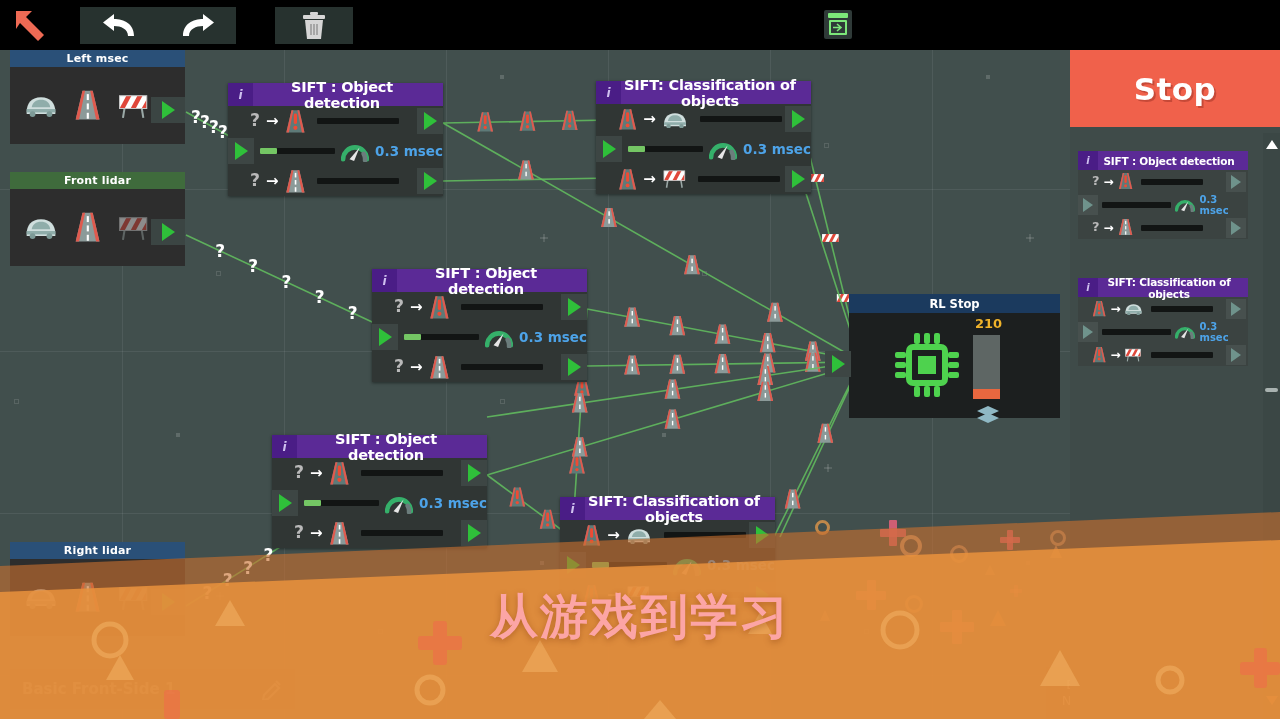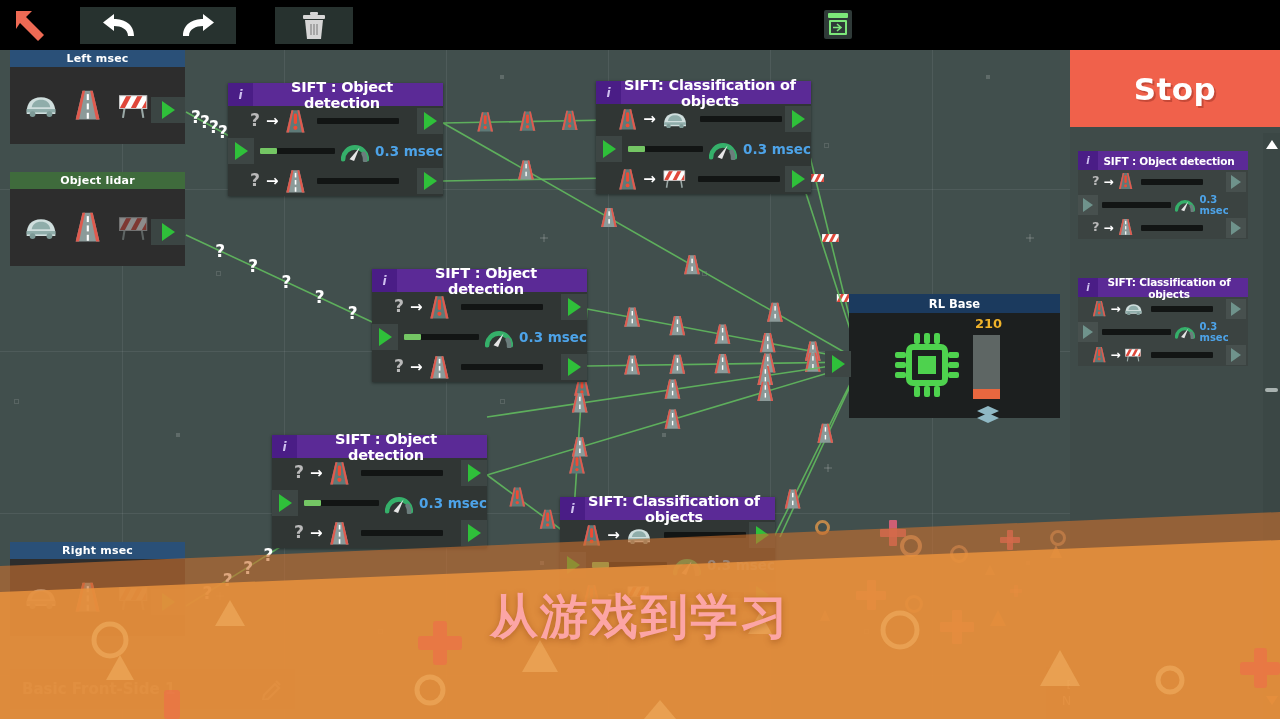--- a/index.html
+++ b/index.html
@@ -576,21 +576,21 @@
                 </g>
                 <rect x="3" y="4" width="32" height="15" fill="none" stroke="#c7c7c7" stroke-width="1.2"></rect>
               </svg>
             </span>
             <div class="port">
               <span class="tri-r"></span>
             </div>
           </div>
         </div>
         <div class="lidar" style="left: 10px; top: 122px; width: 175px;">
-          <div class="lidar-head" style="background: rgb(63, 107, 60);">Object lidar</div>
+          <div class="lidar-head" style="background: rgb(63, 107, 60);">Front lidar</div>
           <div class="lidar-body">
             <span style="display: inline-flex; align-items: center; justify-content: center; opacity: 1; flex: 0 0 auto;">
               <svg width="34" height="24.48" viewBox="0 0 40 29">
                 <path d="M3 22 C3 13 8 5 20 5 C32 5 37 13 37 22 L37 25 L3 25 Z" fill="#cfdedd"></path>
                 <path d="M9 17 C10 11 14 8 20 8 C26 8 30 11 31 17 Z" fill="#8fadaa"></path>
                 <rect x="3" y="19" width="34" height="4" fill="#8fadaa"></rect>
                 <circle cx="10" cy="25" r="3.5" fill="#7d9a97"></circle>
                 <circle cx="30" cy="25" r="3.5" fill="#7d9a97"></circle>
               </svg>
             </span>
@@ -618,21 +618,21 @@
                 </g>
                 <rect x="3" y="4" width="32" height="15" fill="none" stroke="#c7c7c7" stroke-width="1.2"></rect>
               </svg>
             </span>
             <div class="port">
               <span class="tri-r"></span>
             </div>
           </div>
         </div>
         <div class="lidar" style="left: 10px; top: 492px; width: 175px;">
-          <div class="lidar-head" style="background: rgb(42, 80, 120);">Right msec</div>
+          <div class="lidar-head" style="background: rgb(42, 80, 120);">Right lidar</div>
           <div class="lidar-body">
             <span style="display: inline-flex; align-items: center; justify-content: center; opacity: 1; flex: 0 0 auto;">
               <svg width="34" height="24.48" viewBox="0 0 40 29">
                 <path d="M3 22 C3 13 8 5 20 5 C32 5 37 13 37 22 L37 25 L3 25 Z" fill="#cfdedd"></path>
                 <path d="M9 17 C10 11 14 8 20 8 C26 8 30 11 31 17 Z" fill="#8fadaa"></path>
                 <rect x="3" y="19" width="34" height="4" fill="#8fadaa"></rect>
                 <circle cx="10" cy="25" r="3.5" fill="#7d9a97"></circle>
                 <circle cx="30" cy="25" r="3.5" fill="#7d9a97"></circle>
               </svg>
             </span>
@@ -1024,21 +1024,21 @@
               <i style="width:0%"></i>
             </div>
             <div class="out-port">
               <span class="tri-r"></span>
             </div>
           </div>
         </div>
       </div>
 
     <div id="rl-agent" style="left:849px; top:244px; width:211px;">
-      <div id="rl-head">RL Base</div>
+      <div id="rl-head">RL Stop</div>
       <div id="rl-body">
         <div id="rl-inport">
             <div class="tri-r"></div>
           </div>
         <div style="position:absolute;left:38px;top:12px;">
           <svg width="80" height="80" viewBox="0 0 80 80">
             <rect x="22" y="22" width="36" height="36" rx="4" fill="none" stroke="#4ed24e" stroke-width="6"></rect>
             <rect x="31" y="31" width="18" height="18" fill="#4ed24e"></rect>
             <g fill="#4ed24e">
               <rect x="27" y="8" width="6" height="11" rx="2"></rect>

